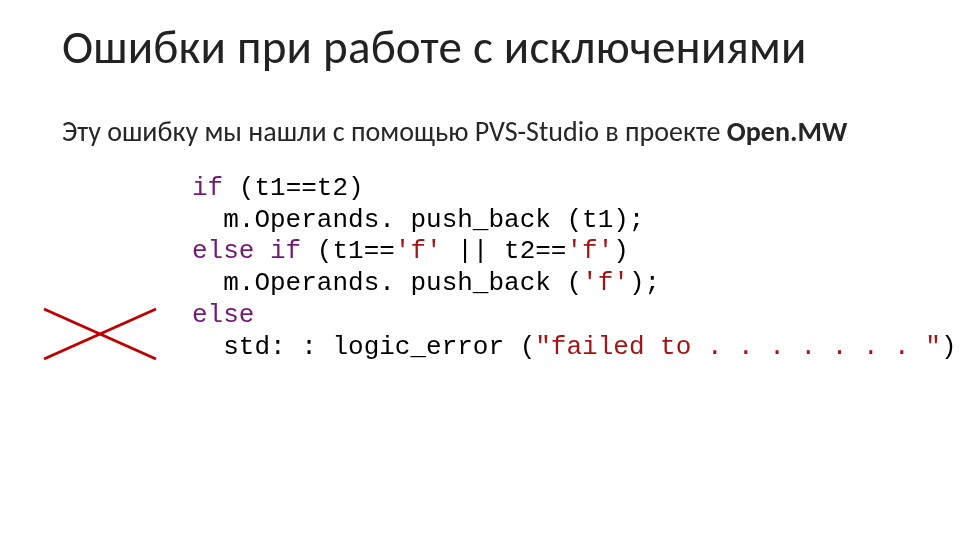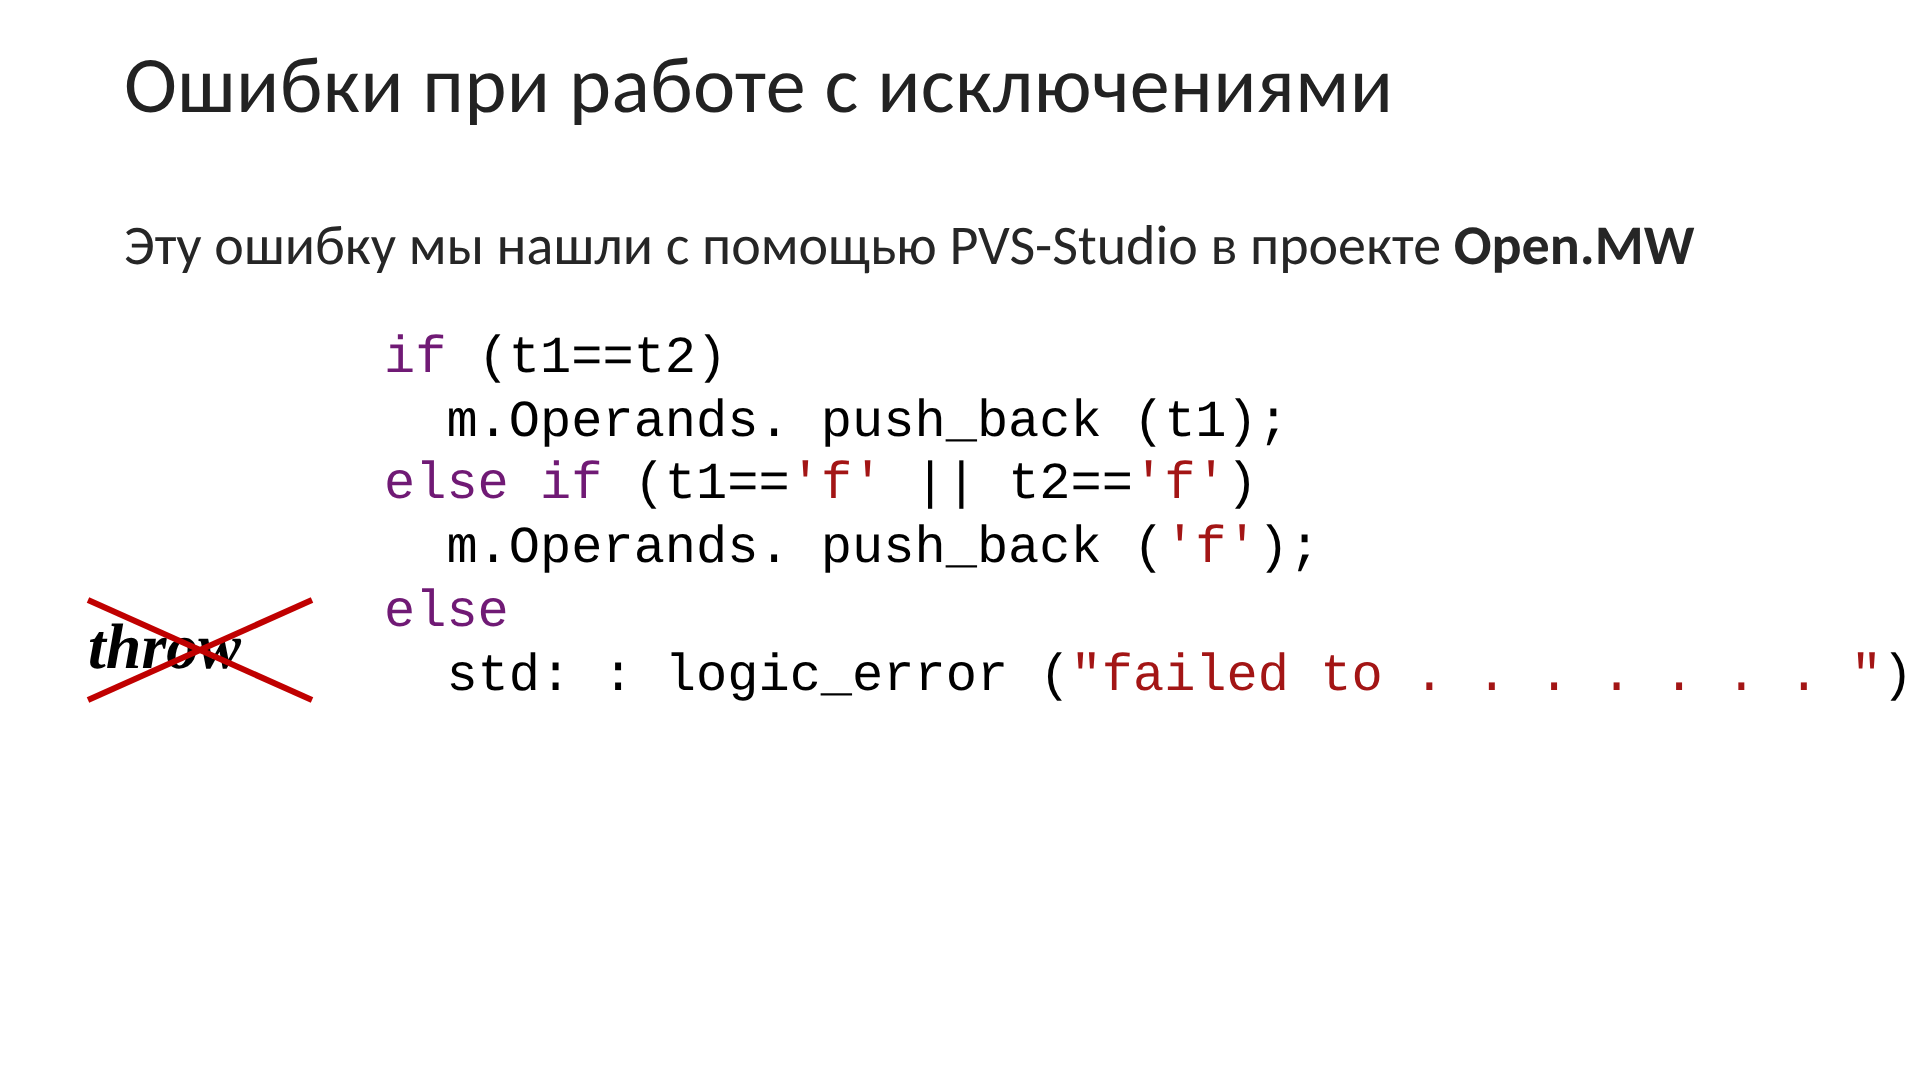--- a/index.html
+++ b/index.html
@@ -9,21 +9,21 @@
     height: 540px;
     background: #ffffff;
     font-family: "Calibri", "Segoe UI", Arial, sans-serif;
     color: #000;
   }
   .slide {
     padding: 18px 50px 0 62px;
     box-sizing: border-box;
   }
   .title {
-    font-size: 40px;
+    font-size: 47px;
     font-weight: 400;
     letter-spacing: 0.2px;
     margin-bottom: 38px;
     color: #222;
   }
   .subtitle {
     font-size: 28px;
     color: #262626;
     margin-bottom: 24px;
   }
@@ -83,21 +83,20 @@
 
   <div class="title">Ошибки при работе с исключениями</div>
 
   <div class="subtitle">
     <span>Эту ошибку мы нашли с помощью PVS-Studio в проекте </span><span class="project">Open.MW</span>
   </div>
 
   <div class="body-row">
 
     <div class="throw-box">
-      <span class="throw-text">throw</span>
       <svg viewBox="0 0 130 70">
         <line x1="6" y1="10" x2="118" y2="60" stroke="#c00000" stroke-width="3"></line>
         <line x1="6" y1="60" x2="118" y2="10" stroke="#c00000" stroke-width="3"></line>
       </svg>
     </div>
 
     <div class="code"><span class="kw">if</span><span> (t1==t2)</span>
 <span>  m.Operands. push_back (t1);</span>
 <span class="kw">else if</span><span> (t1==</span><span class="str">'f'</span><span> || t2==</span><span class="str">'f'</span><span>)</span>
 <span>  m.Operands. push_back (</span><span class="str">'f'</span><span>);</span>

